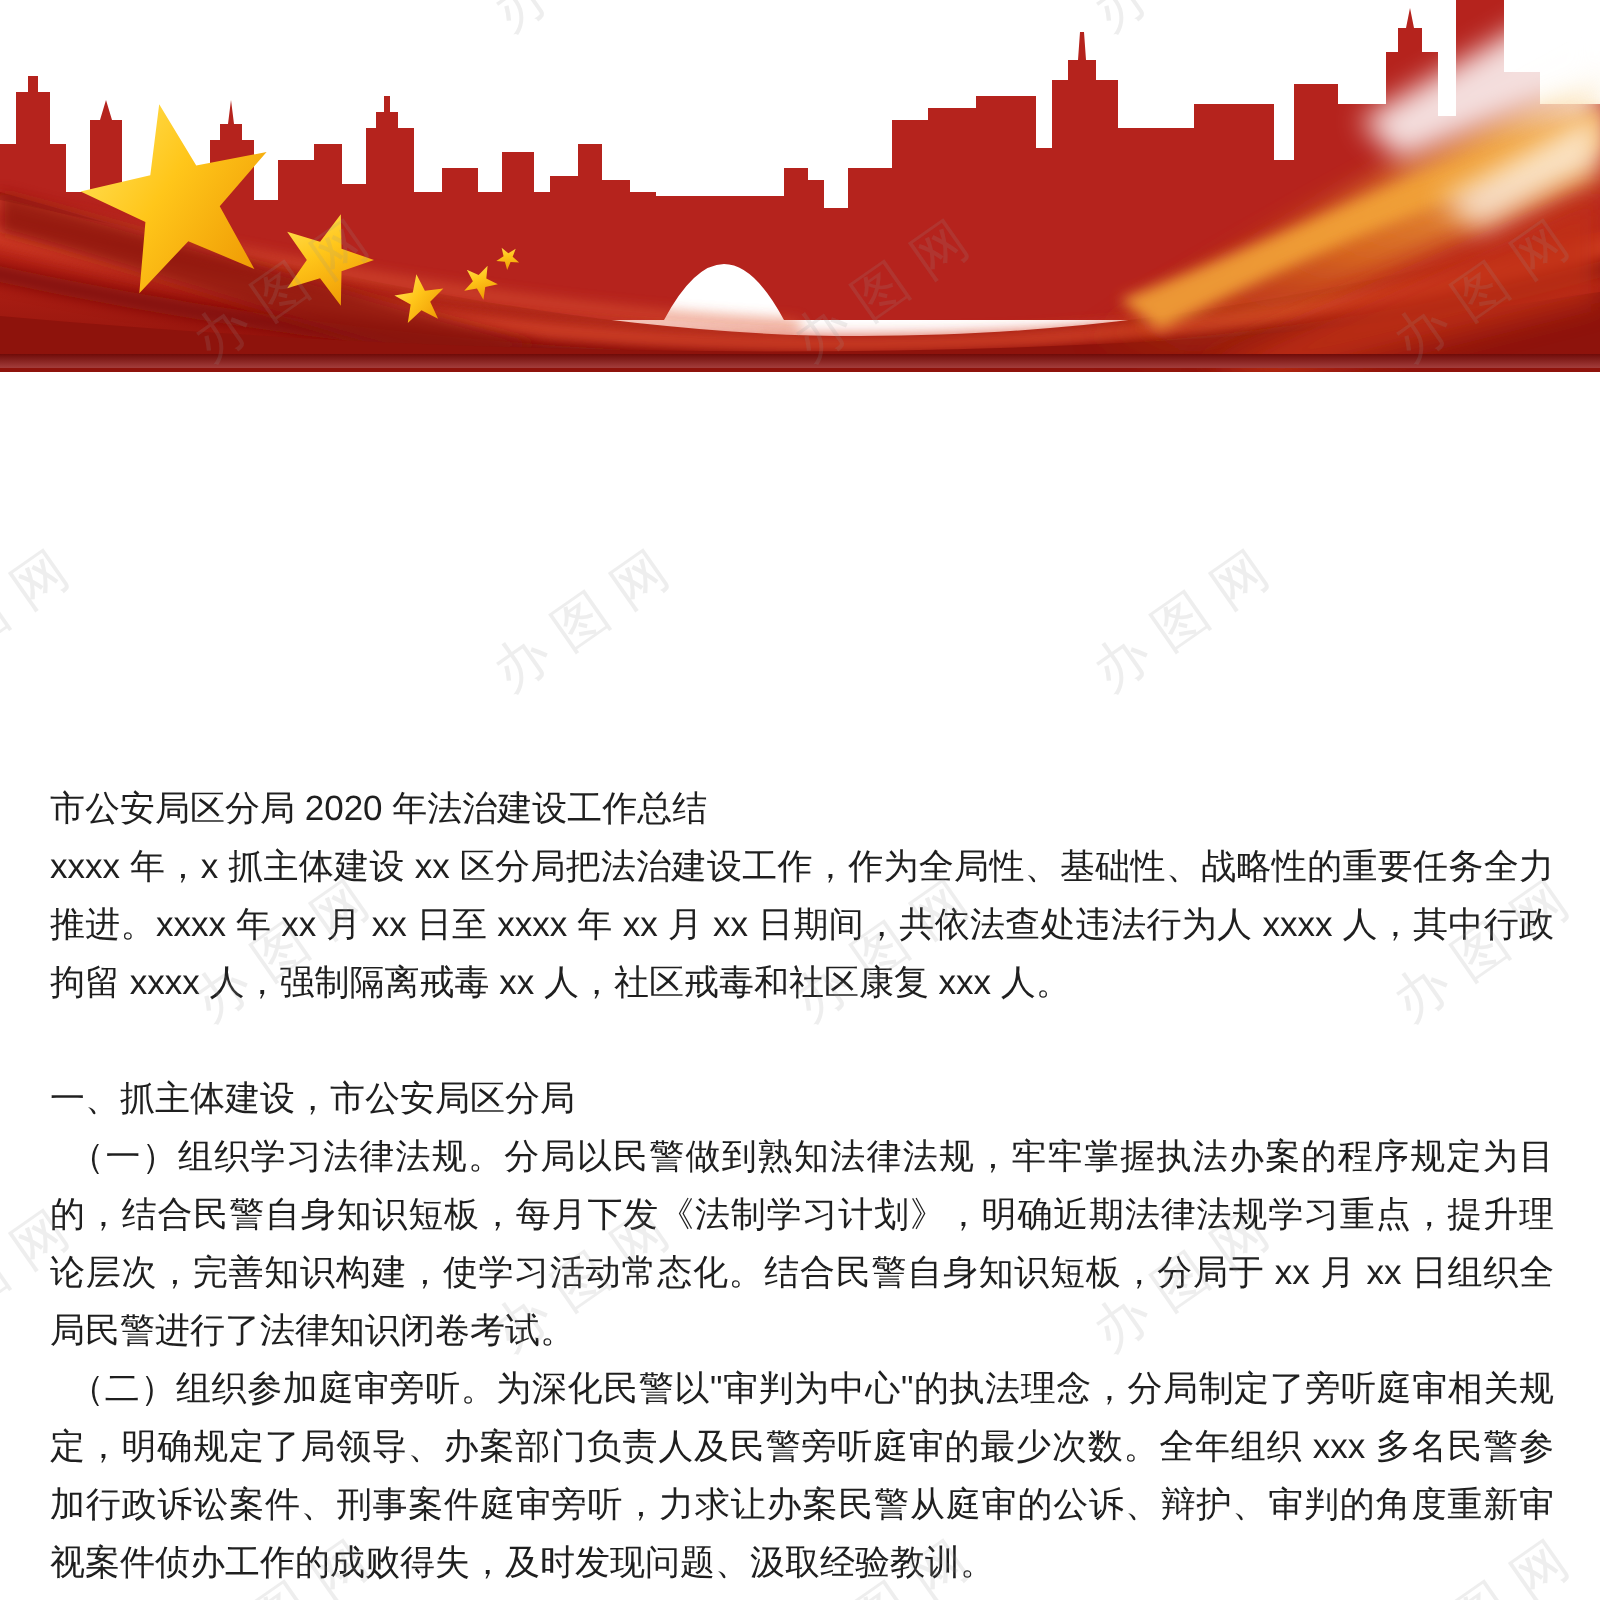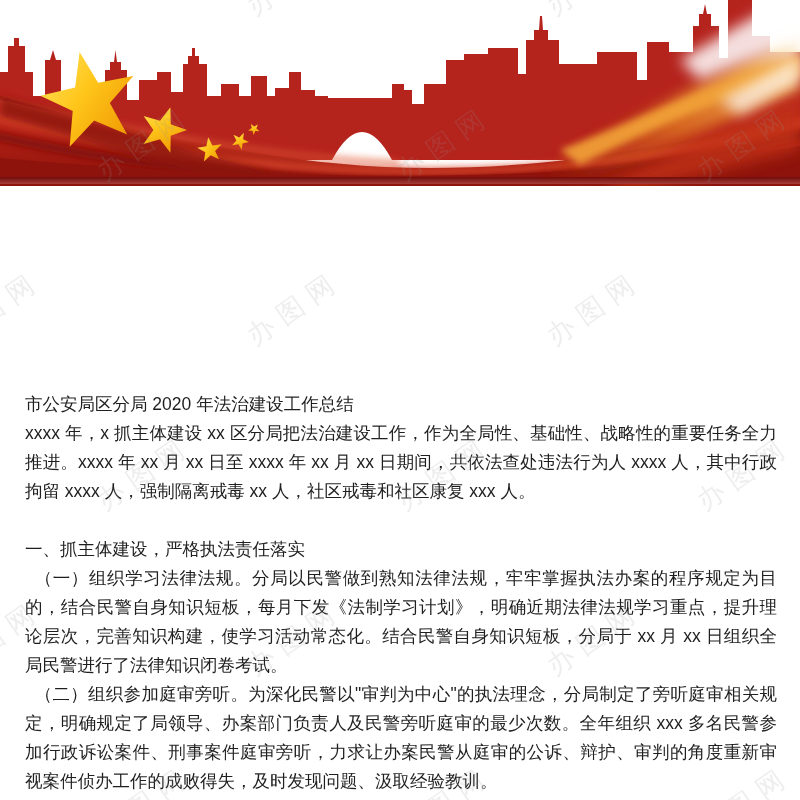--- a/index.html
+++ b/index.html
@@ -112,21 +112,21 @@
         <use href="#star" fill="url(#gGold)" transform="translate(254,129) rotate(40) scale(6)"></use>
       </g>
 
       <rect x="0" y="177" width="800" height="7" fill="url(#gBottom)"></rect>
     </svg>
   </div>
 
   <div class="doc">
     <p>市公安局区分局 2020 年法治建设工作总结</p>
     <p>xxxx 年，x 抓主体建设 xx 区分局把法治建设工作，作为全局性、基础性、战略性的重要任务全力推进。xxxx 年 xx 月 xx 日至 xxxx 年 xx 月 xx 日期间，共依法查处违法行为人 xxxx 人，其中行政拘留 xxxx 人，强制隔离戒毒 xx 人，社区戒毒和社区康复 xxx 人。</p>
-    <p class="gap-above">一、抓主体建设，严格执法责任落实</p>
+    <p class="gap-above">一、抓主体建设，市公安局区分局</p>
     <p class="indent">（一）组织学习法律法规。分局以民警做到熟知法律法规，牢牢掌握执法办案的程序规定为目的，结合民警自身知识短板，每月下发《法制学习计划》，明确近期法律法规学习重点，提升理论层次，完善知识构建，使学习活动常态化。结合民警自身知识短板，分局于 xx 月 xx 日组织全局民警进行了法律知识闭卷考试。</p>
     <p class="indent">（二）组织参加庭审旁听。为深化民警以"审判为中心"的执法理念，分局制定了旁听庭审相关规定，明确规定了局领导、办案部门负责人及民警旁听庭审的最少次数。全年组织 xxx 多名民警参加行政诉讼案件、刑事案件庭审旁听，力求让办案民警从庭审的公诉、辩护、审判的角度重新审视案件侦办工作的成败得失，及时发现问题、汲取经验教训。</p>
     <p class="indent">（三）全面推开执法资格考试，继续抓紧执法资格考试这条主线，从提升执法水平，将征制</p>
   </div>
 
   <div class="wm-layer">
       <span class="wm" style="left: -60px; top: -40px;">办图网</span>
       <span class="wm" style="left: 240px; top: -40px;">办图网</span>
       <span class="wm" style="left: 540px; top: -40px;">办图网</span>
       <span class="wm" style="left: 90px; top: 125px;">办图网</span>

